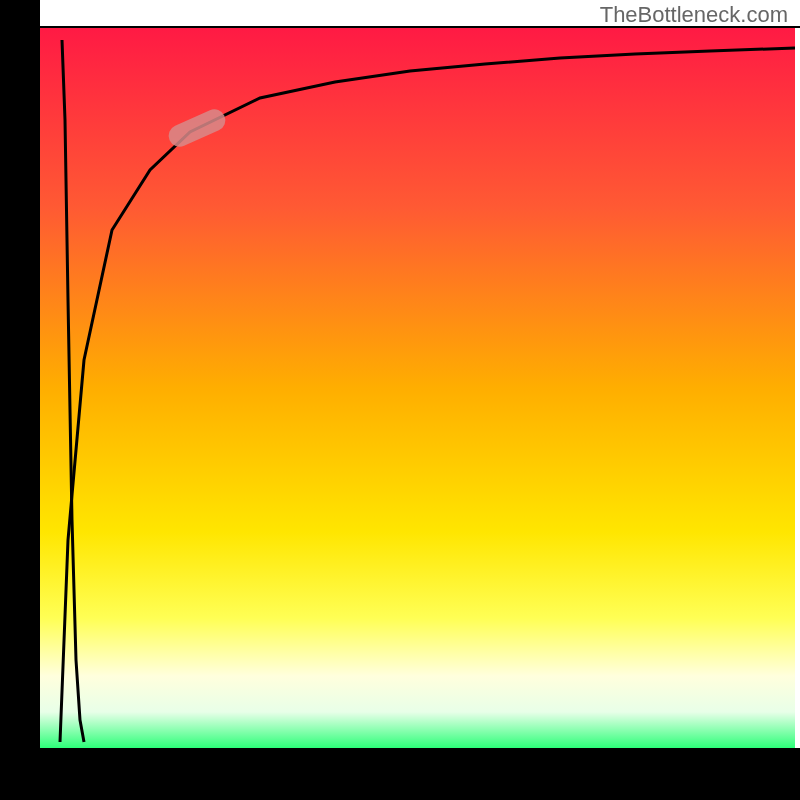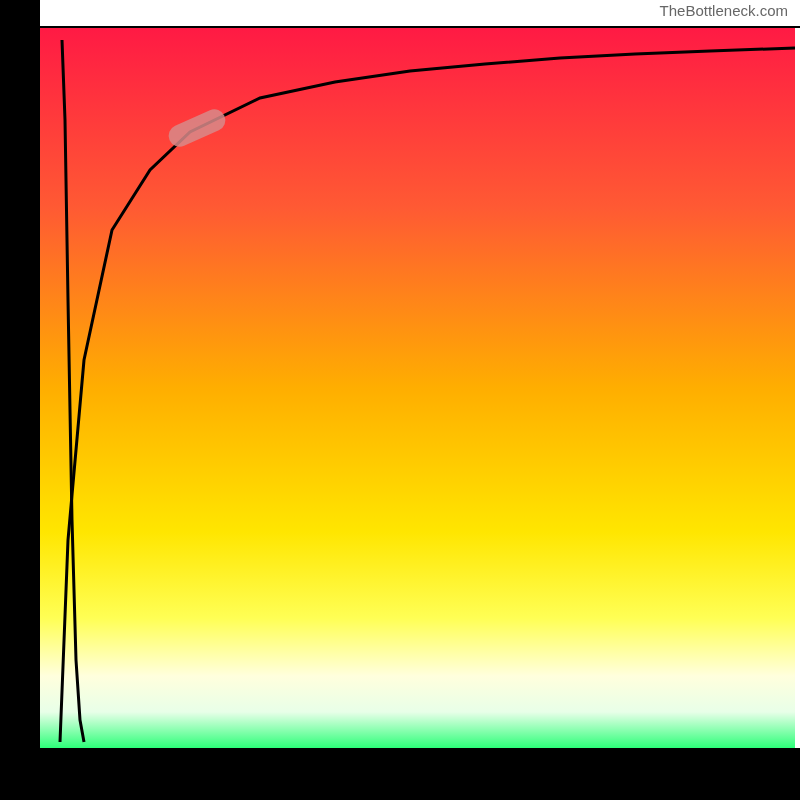--- a/index.html
+++ b/index.html
@@ -7,21 +7,21 @@
     width: 800px;
     height: 800px;
     background: #ffffff;
     position: relative;
     font-family: Arial, sans-serif;
   }
   .watermark {
     position: absolute;
     top: 2px;
     right: 12px;
-    font-size: 15px;
+    font-size: 22px;
     color: #666666;
     font-family: Arial, sans-serif;
     z-index: 10;
   }
   .chart-container {
     position: absolute;
     top: 0;
     left: 0;
     width: 800px;
     height: 800px;

